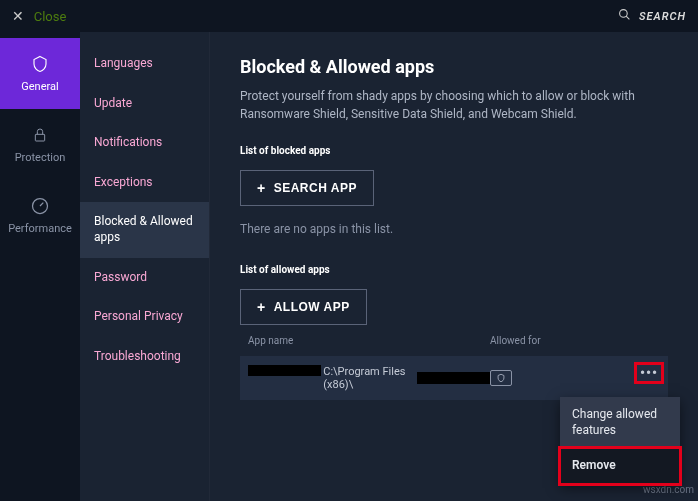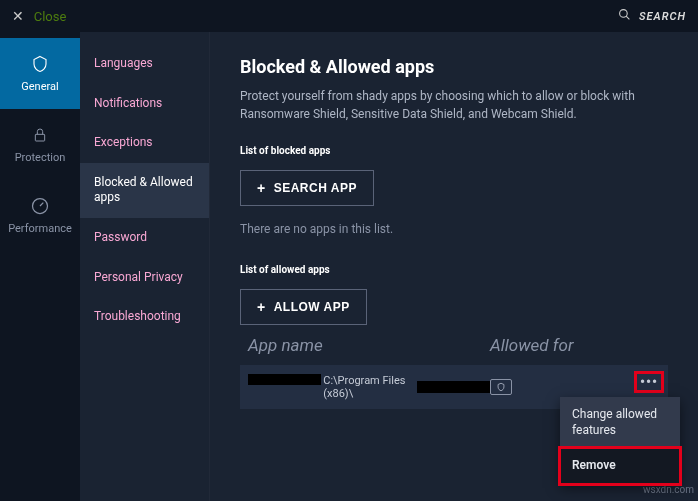--- a/index.html
+++ b/index.html
@@ -38,21 +38,21 @@
       display: flex;
       flex-direction: column;
       align-items: center;
       gap: 6px;
       padding: 16px 4px;
       cursor: pointer;
       color: #8a93a6;
       font-size: 11px;
     }
     .leftnav-item.active {
-      background: #0369a1;
+      background: #6d28d9;
       color: #fff;
     }
     .leftnav-icon { width: 20px; height: 20px; display: flex; align-items: center; justify-content: center; }
     .subnav {
       width: 130px;
       background: #1a2332;
       padding-top: 12px;
       border-right: 1px solid rgba(255,255,255,0.03);
     }
     .subnav-item {
@@ -83,21 +83,21 @@
       font-weight: 700;
       letter-spacing: 0.5px;
       padding: 10px 16px;
       cursor: pointer;
       display: inline-flex;
       align-items: center;
       gap: 8px;
     }
     .plus { font-size: 14px; line-height: 1; }
     .empty-text { font-size: 12px; color: #8a93a6; margin-top: 16px; margin-bottom: 28px; }
-    .table-head { display: flex; font-size: 17px; color: #8a93a6; padding: 10px 8px; font-style: italic; }
+    .table-head { display: flex; font-size: 10px; color: #8a93a6; padding: 10px 8px; }
     .col-app { flex: 1; }
     .col-allowed { width: 170px; }
     .table-row {
       display: flex;
       align-items: center;
       background: #232e42;
       padding: 6px 8px;
       font-size: 11px;
       color: #c5cbd6;
       position: relative;
@@ -193,20 +193,21 @@
             <circle cx="12" cy="12" r="9"></circle>
             <line x1="12" y1="12" x2="16" y2="8"></line>
           </svg>
       </span>
       <span>Performance</span>
     </div>
   </div>
 
   <div class="subnav">
     <div class="subnav-item">Languages</div>
+    <div class="subnav-item">Update</div>
     <div class="subnav-item">Notifications</div>
     <div class="subnav-item">Exceptions</div>
     <div class="subnav-item active">Blocked &amp; Allowed apps</div>
     <div class="subnav-item">Password</div>
     <div class="subnav-item">Personal Privacy</div>
     <div class="subnav-item">Troubleshooting</div>
   </div>
 
   <div class="content">
     <div class="page-title">Blocked &amp; Allowed apps</div>

